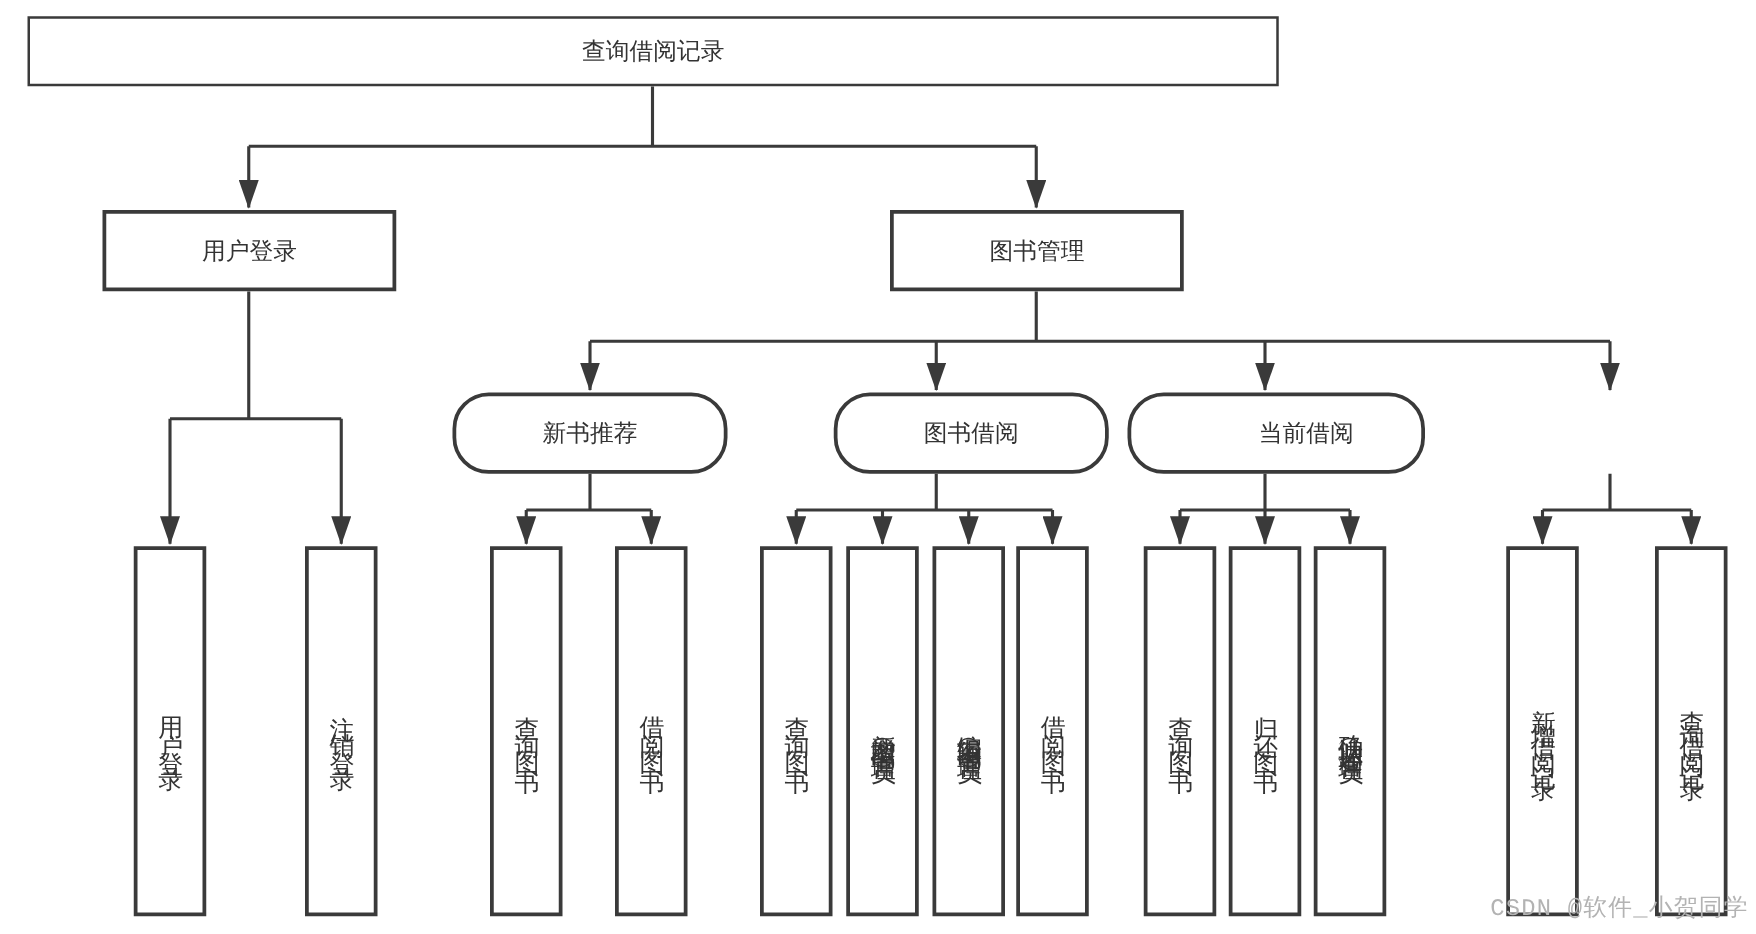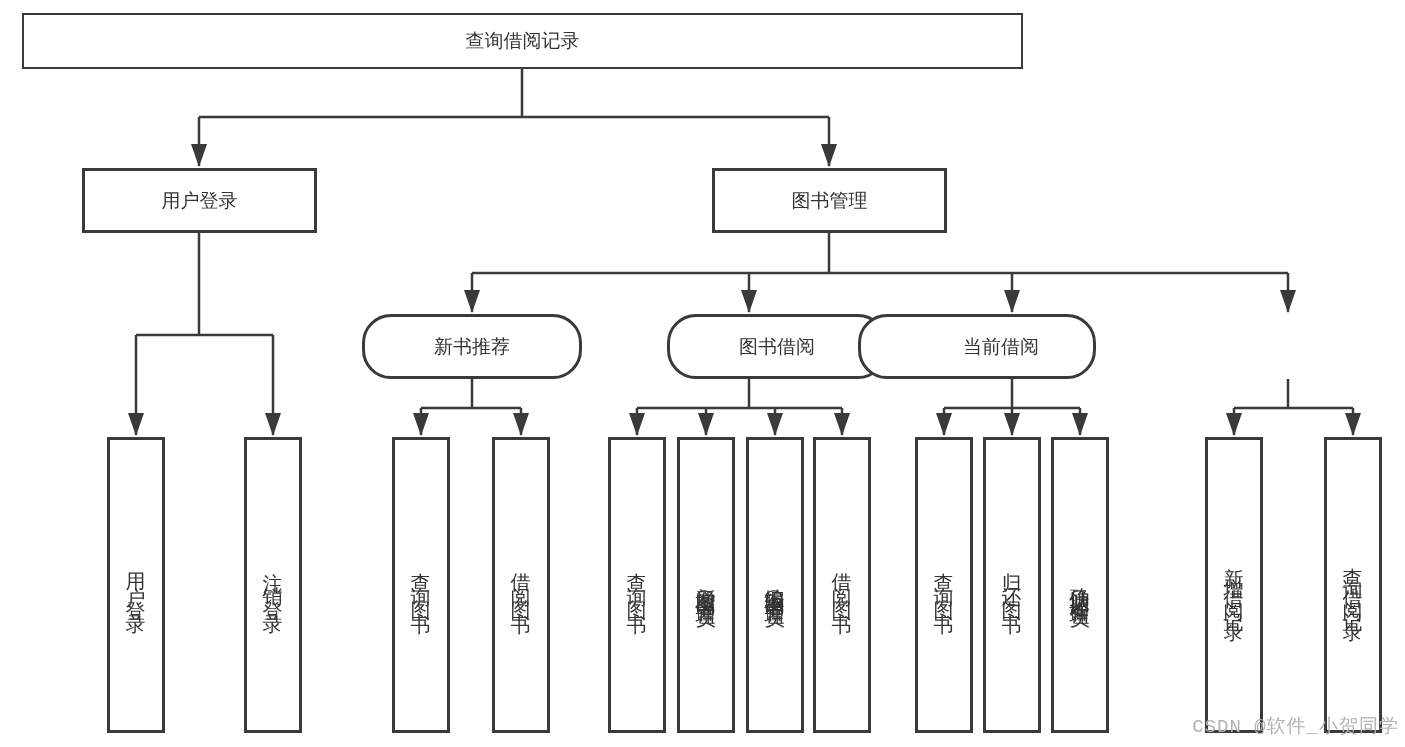--- a/index.html
+++ b/index.html
@@ -93,21 +93,21 @@
     </g>
   </svg>
 
   <div class="node root">查询借阅记录</div>
 
   <div class="node lvl2" style="left:82px;">用户登录</div>
   <div class="node lvl2" style="left:712px;">图书管理</div>
 
   <div class="node lvl3" style="left:362px;  width:220px;">新书推荐</div>
   <div class="node lvl3" style="left:639px;  width:220px;margin-left:28px;">图书借阅</div>
-  <div class="node lvl3" style="left:858px;  width:238px;padding-left:48px;">当前借阅</div>
+  <div class="node lvl3" style="left:902px;  width:238px;padding-left:48px;">当前借阅</div>
 
   <div class="node leaf" style="left:107px;">
     <span class="vtext sp4">用户登录</span>
   </div>
   <div class="node leaf" style="left:244px;">
     <span class="vtext sp4">注销登录</span>
   </div>
 
   <div class="node leaf" style="left:392px;">
     <span class="vtext sp4">查询图书</span>

